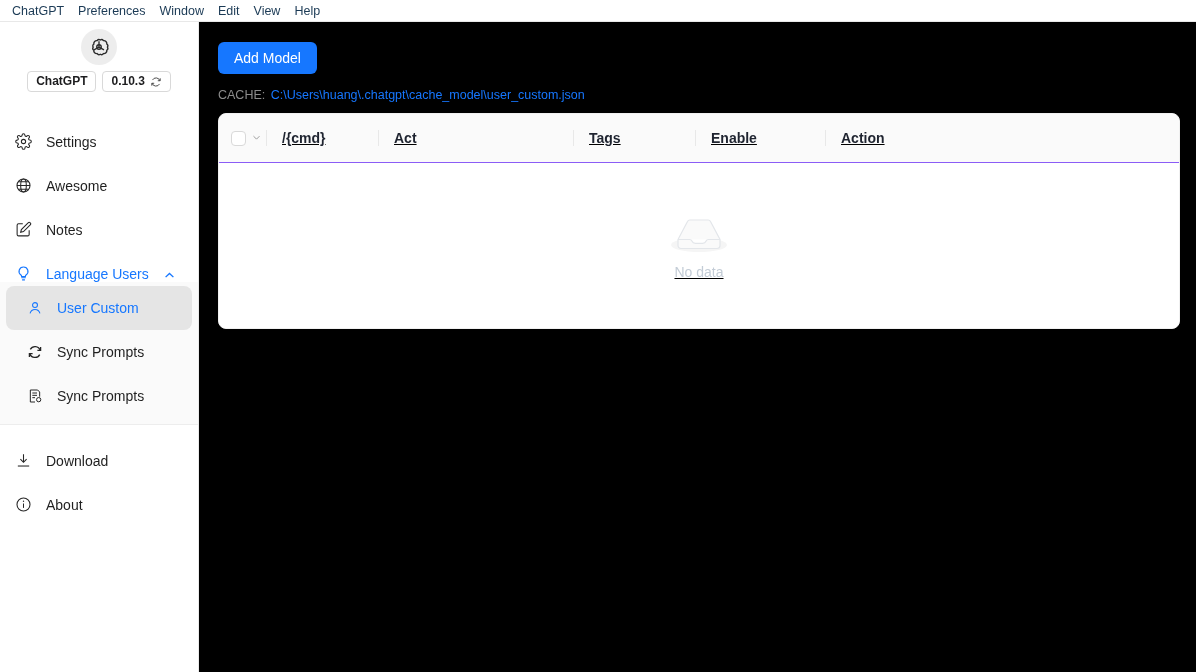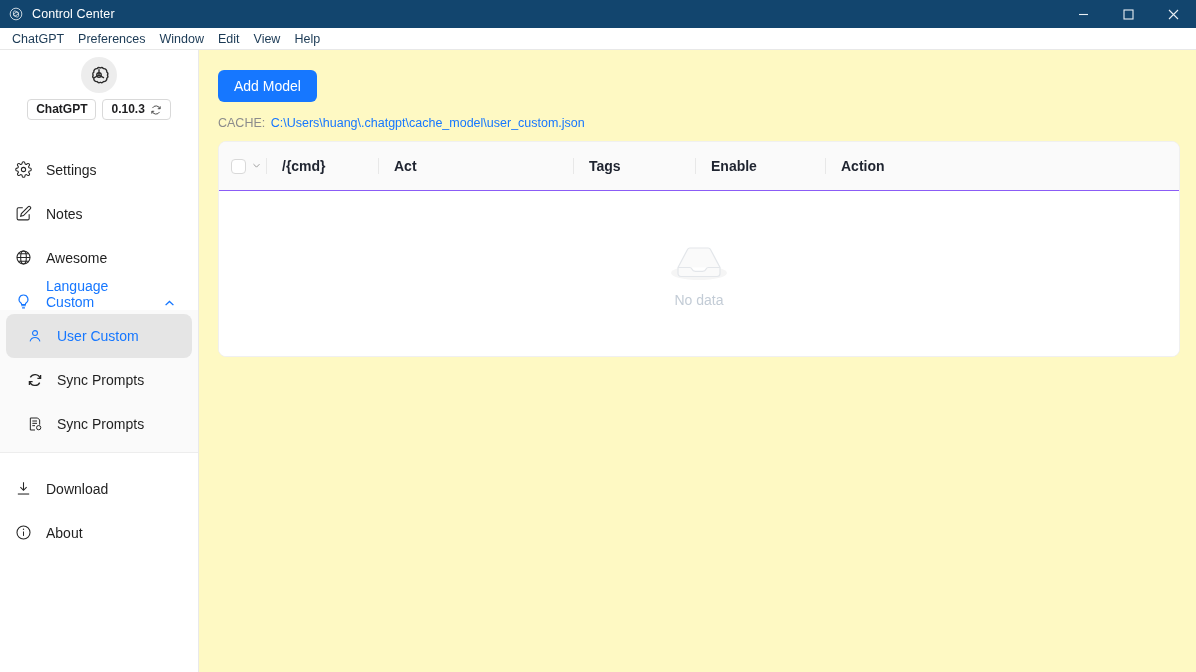--- a/index.html
+++ b/index.html
@@ -93,23 +93,24 @@
     margin: 0 6px; padding-left: 20px; gap: 13px;
     font-size: 14px; color: #1f1f1f; border-radius: 8px;
   }
   .sub-item.active { background: #e5e5e5; color: #1677ff; }
   .sub-item.active .label { color: #1677ff; }
   .sub-item .ico { width: 18px; height: 18px; display: flex; align-items: center; justify-content: center; flex: 0 0 18px; }
   .nav-tail { border-top: 1px solid #ededed; }
 
   
   .main {
-    flex: 1 1 auto; background: #fef9c3;
+    flex: 1 1 auto; background: #000000;
     padding: 20px 16px 0 19px;
     overflow: hidden;
+    text-decoration: underline;
   }
   .btn-primary {
     background: #1677ff; color: #fff; border: none; border-radius: 6px;
     font-size: 14px; font-family: inherit;
     padding: 0 16px; height: 32px; line-height: 32px;
     cursor: pointer; font-weight: 500;
   }
   .cache-line { margin-top: 14px; font-size: 12.5px; color: #8c8c8c; }
   .cache-line .path { color: #1677ff; margin-left: 2px; }
 
@@ -153,48 +154,20 @@
     background: #ffffff;
   }
   .empty { display: flex; flex-direction: column; align-items: center; }
   .empty-text { margin-top: 7px; font-size: 14px; color: #c3ccd6; }
 </style>
 </head>
 <body>
 
 <div class="app">
 
-  <div class="titlebar">
-    <span class="titlebar-icon">
-      <svg width="14" height="14" viewBox="0 0 24 24" fill="none" stroke="#ffffff" stroke-width="1.3">
-        <circle cx="12" cy="12" r="10"></circle>
-        <path d="M7.5 9.5c0-2 1.8-3.2 3.3-2.6l3.9 2.2c1.5.9 1.6 2.9.2 3.8l-3.8 2.3c-1.5.9-3.3-.3-3.3-2.1z"></path>
-        <path d="M16.5 14.5c0 2-1.8 3.2-3.3 2.6l-3.9-2.2c-1.5-.9-1.6-2.9-.2-3.8l3.8-2.3c1.5-.9 3.3.3 3.3 2.1z"></path>
-      </svg>
-    </span>
-    <span class="titlebar-title">Control Center</span>
-    <div class="titlebar-spacer"></div>
-    <div class="win-btns">
-      <div class="win-btn">
-        <svg width="11" height="11" viewBox="0 0 11 11">
-            <path d="M1 5.5h9" stroke="#e8eef4" stroke-width="1.1"></path>
-          </svg>
-      </div>
-      <div class="win-btn">
-        <svg width="11" height="11" viewBox="0 0 11 11">
-            <rect x="1" y="1" width="9" height="9" fill="none" stroke="#e8eef4" stroke-width="1.1"></rect>
-          </svg>
-      </div>
-      <div class="win-btn close">
-        <svg width="11" height="11" viewBox="0 0 11 11">
-            <path d="M1 1l9 9M10 1l-9 9" stroke="#e8eef4" stroke-width="1.1"></path>
-          </svg>
-      </div>
-    </div>
-  </div>
 
   <div class="menubar">
     <div class="menu-item">ChatGPT</div>
     <div class="menu-item">Preferences</div>
     <div class="menu-item">Window</div>
     <div class="menu-item">Edit</div>
     <div class="menu-item">View</div>
     <div class="menu-item">Help</div>
   </div>
 
@@ -234,46 +207,46 @@
               <circle cx="12" cy="12" r="3"></circle>
               <path d="M19.4 15a1.6 1.6 0 0 0 .3 1.8l.1.1a2 2 0 1 1-2.8 2.8l-.1-.1a1.6 1.6 0 0 0-1.8-.3 1.6 1.6 0 0 0-1 1.5V21a2 2 0 1 1-4 0v-.1A1.6 1.6 0 0 0 9 19.4a1.6 1.6 0 0 0-1.8.3l-.1.1a2 2 0 1 1-2.8-2.8l.1-.1a1.6 1.6 0 0 0 .3-1.8 1.6 1.6 0 0 0-1.5-1H3a2 2 0 1 1 0-4h.1A1.6 1.6 0 0 0 4.6 9a1.6 1.6 0 0 0-.3-1.8l-.1-.1a2 2 0 1 1 2.8-2.8l.1.1a1.6 1.6 0 0 0 1.8.3H9a1.6 1.6 0 0 0 1-1.5V3a2 2 0 1 1 4 0v.1a1.6 1.6 0 0 0 1 1.5 1.6 1.6 0 0 0 1.8-.3l.1-.1a2 2 0 1 1 2.8 2.8l-.1.1a1.6 1.6 0 0 0-.3 1.8V9a1.6 1.6 0 0 0 1.5 1H21a2 2 0 1 1 0 4h-.1a1.6 1.6 0 0 0-1.5 1z"></path>
             </svg>
           </span>
           <span class="label">Settings</span>
         </div>
 
         <div class="nav-item">
           <span class="ico">
             <svg width="17" height="17" viewBox="0 0 24 24" fill="none" stroke="#262626" stroke-width="1.5">
-              <path d="M20 13v6a2 2 0 0 1-2 2H5a2 2 0 0 1-2-2V6a2 2 0 0 1 2-2h6"></path>
-              <path d="M18.5 2.5a2.1 2.1 0 0 1 3 3L12 15l-4 1 1-4z"></path>
-            </svg>
-          </span>
-          <span class="label">Notes</span>
+              <circle cx="12" cy="12" r="9.2"></circle>
+              <ellipse cx="12" cy="12" rx="4" ry="9.2"></ellipse>
+              <path d="M2.8 12h18.4M4.3 6.6h15.4M4.3 17.4h15.4"></path>
+            </svg>
+          </span>
+          <span class="label">Awesome</span>
         </div>
 
         <div class="nav-item">
           <span class="ico">
             <svg width="17" height="17" viewBox="0 0 24 24" fill="none" stroke="#262626" stroke-width="1.5">
-              <circle cx="12" cy="12" r="9.2"></circle>
-              <ellipse cx="12" cy="12" rx="4" ry="9.2"></ellipse>
-              <path d="M2.8 12h18.4M4.3 6.6h15.4M4.3 17.4h15.4"></path>
-            </svg>
-          </span>
-          <span class="label">Awesome</span>
+              <path d="M20 13v6a2 2 0 0 1-2 2H5a2 2 0 0 1-2-2V6a2 2 0 0 1 2-2h6"></path>
+              <path d="M18.5 2.5a2.1 2.1 0 0 1 3 3L12 15l-4 1 1-4z"></path>
+            </svg>
+          </span>
+          <span class="label">Notes</span>
         </div>
 
         <div class="nav-item parent">
           <span class="ico">
             <svg width="17" height="17" viewBox="0 0 24 24" fill="none" stroke="#1677ff" stroke-width="1.6">
               <path d="M9 18h6M10 21h4"></path>
               <path d="M12 2.8a6.2 6.2 0 0 0-3.6 11.3c.6.5.9 1.1.9 1.8v.6h5.4v-.6c0-.7.3-1.3.9-1.8A6.2 6.2 0 0 0 12 2.8z"></path>
             </svg>
           </span>
-          <span class="label">Language Custom</span>
+          <span class="label">Language Users</span>
           <span class="chev">
             <svg width="13" height="13" viewBox="0 0 16 16" fill="none" stroke="#1677ff" stroke-width="1.7">
               <path d="M3.2 10L8 5.4 12.8 10"></path>
             </svg>
           </span>
         </div>
 
         <div class="submenu">
           <div class="sub-item active">
             <span class="ico">

